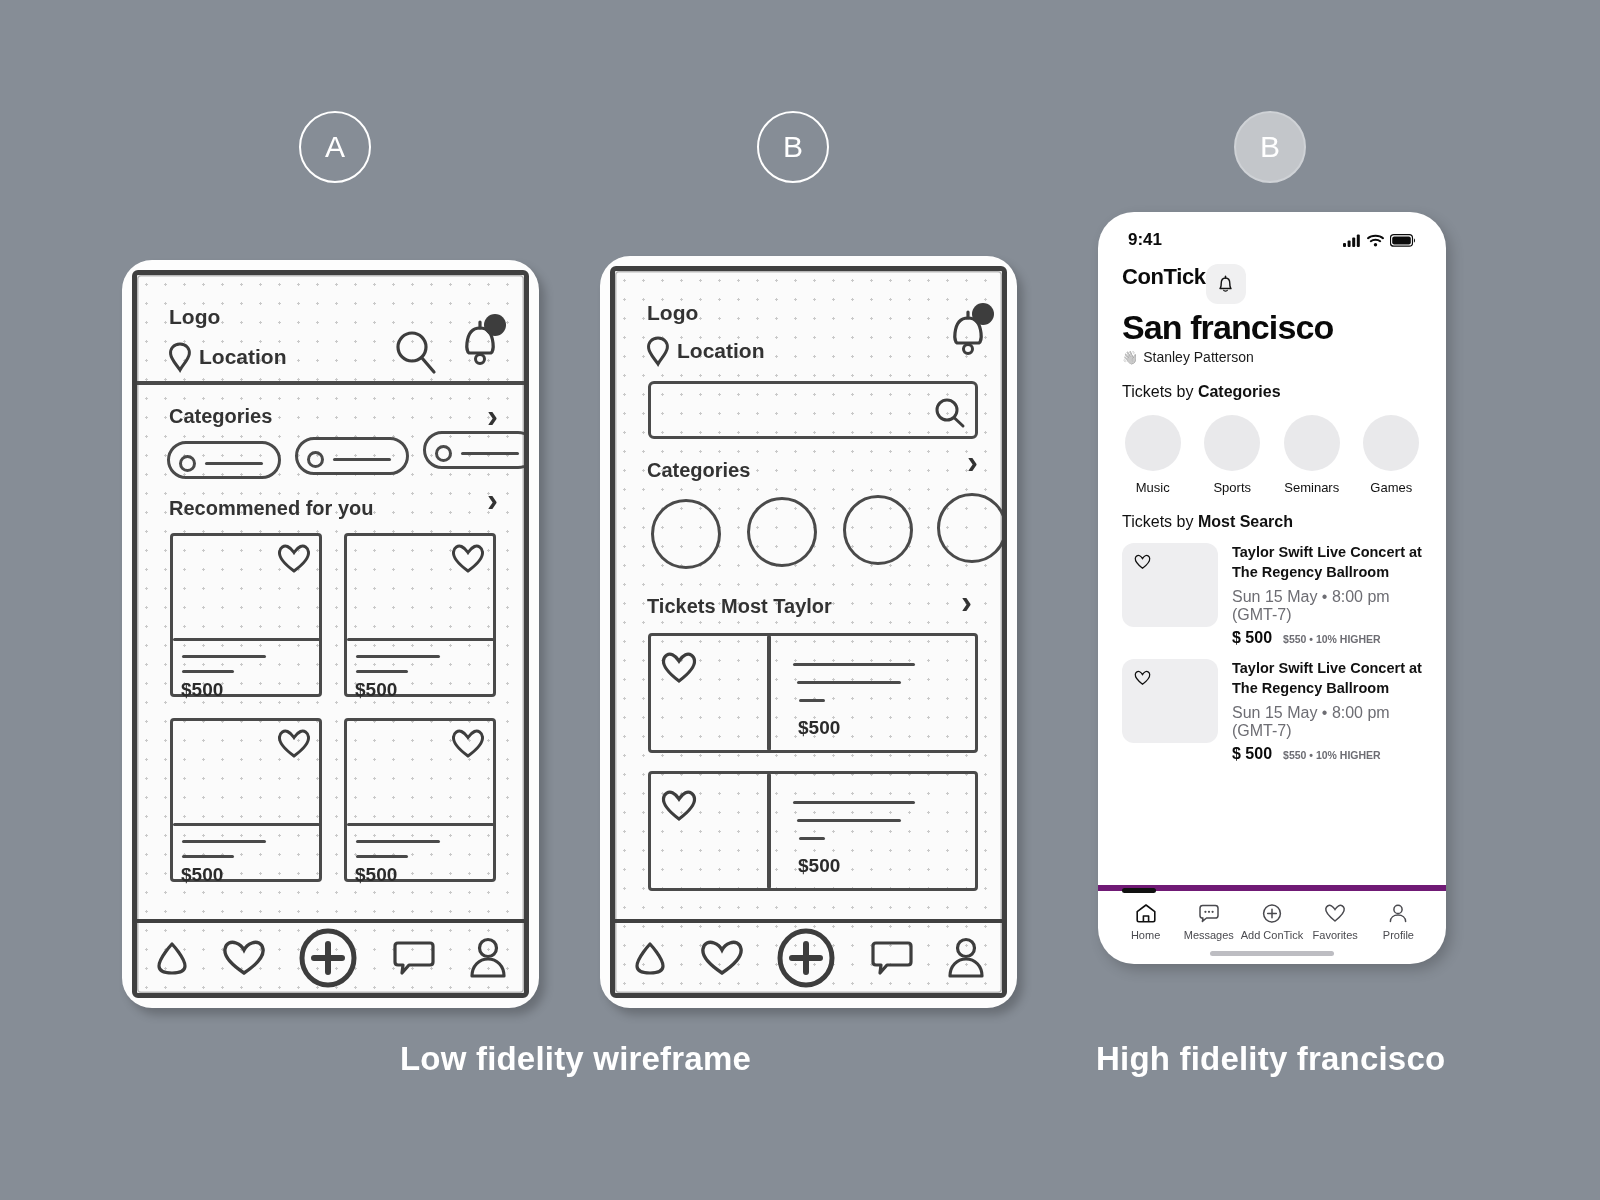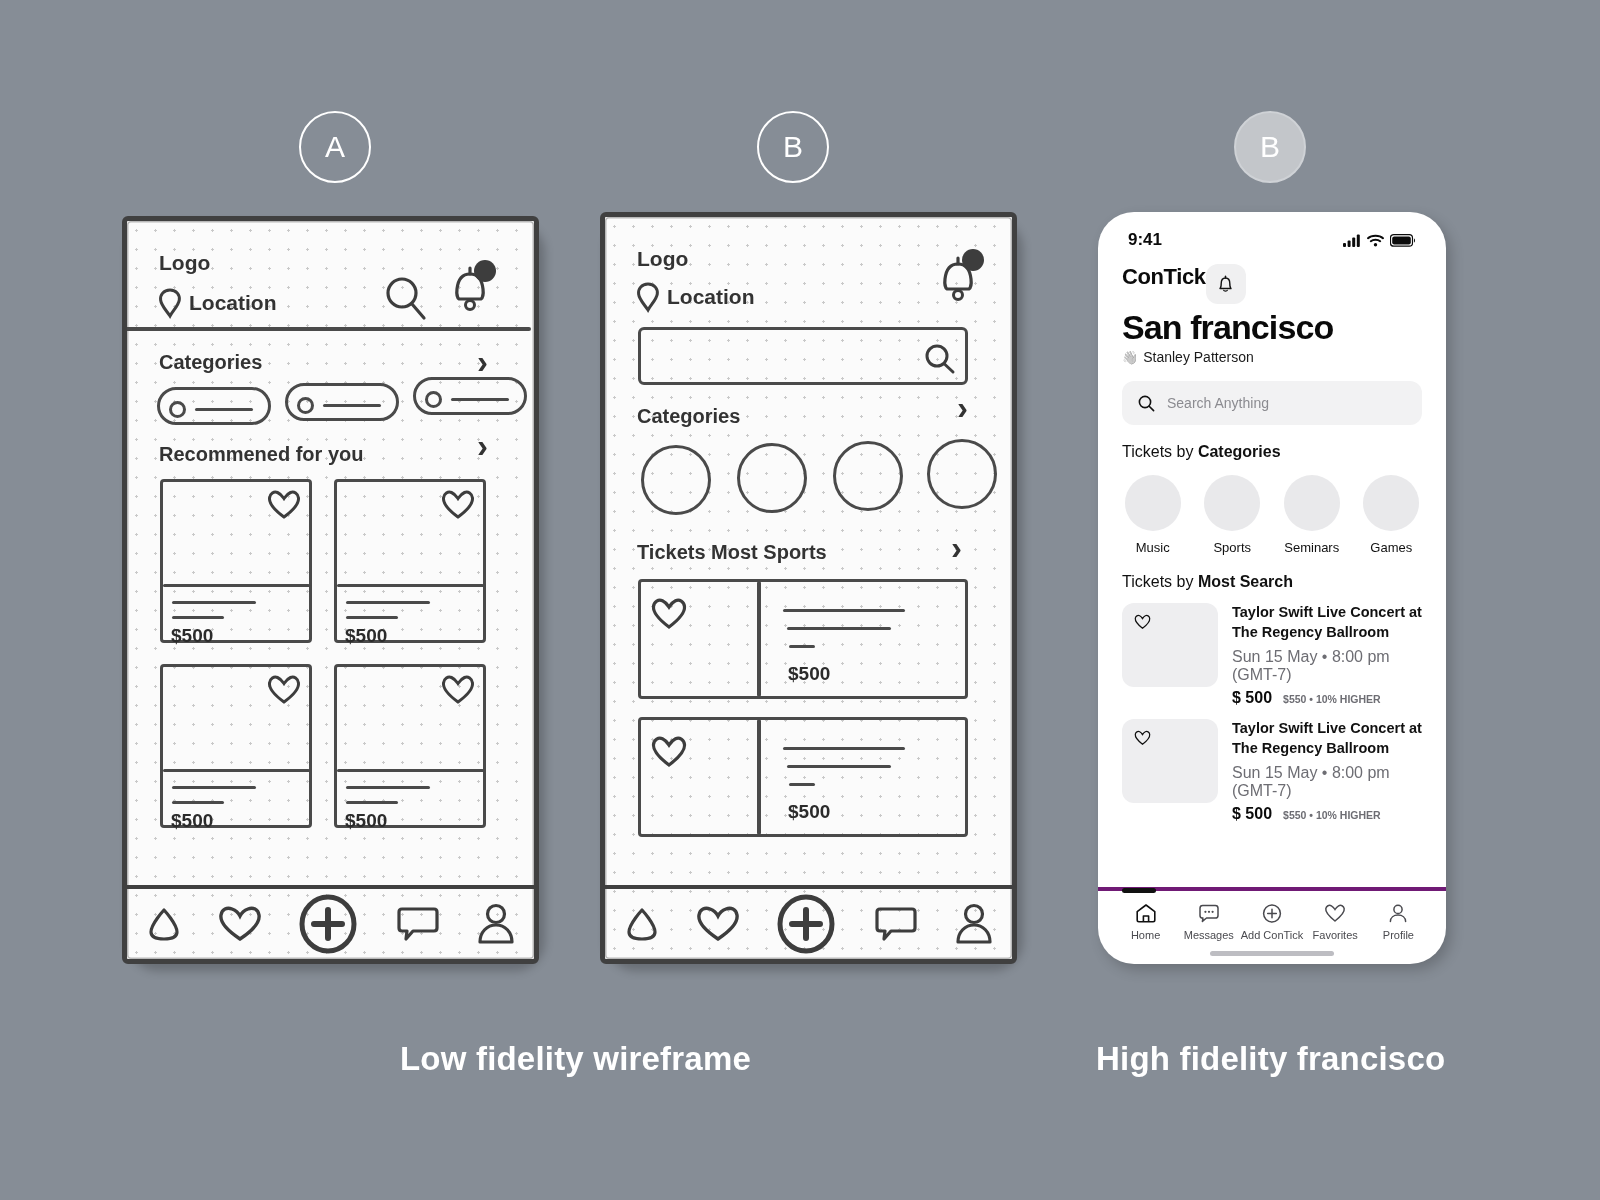--- a/index.html
+++ b/index.html
@@ -26,20 +26,22 @@
     position: absolute; color: #ffffff; font-size: 33px; font-weight: bold;
     letter-spacing: .2px; white-space: nowrap;
   }
 
   
   .wf-phone {
     position: absolute;
     background: #fdfdfd;
     border-radius: 30px;
     box-shadow: 6px 7px 10px rgba(0,0,0,.22);
+    padding: 10px;
+    margin-top: 44px;
   }
   .wf-inner {
     position: relative; width: 100%; height: 100%;
     border: 5px solid #404040;
     border-radius: 6px;
     background-color: #fbfbfb;
     background-image: radial-gradient(#c9c9c9 1.1px, transparent 1.2px);
     background-size: 19px 19px;
     overflow: hidden;
   }
@@ -128,21 +130,21 @@
   .ticket-thumb .hrt { position: absolute; top: 11px; left: 12px; }
   .ticket-body { flex: 1; min-width: 0; }
   .t-title { font-size: 14.5px; font-weight: bold; color: #111; line-height: 1.35; }
   .t-meta { font-size: 16px; color: #6d6d73; margin-top: 6px; }
   .t-price-row { display: flex; align-items: baseline; gap: 11px; margin-top: 5px; }
   .t-price { font-size: 16px; font-weight: bold; color: #0b0b0b; }
   .t-compare { font-size: 10.5px; color: #6d6d73; font-weight: bold; }
 
   .hf-nav {
     margin-top: auto; position: relative;
-    border-top: 4px solid #701a75;
+    border-top: 6px solid #701a75;
     padding: 12px 16px 6px 16px;
     display: flex; justify-content: flex-end;
   }
   .hf-nav::before {
     content: ""; position: absolute; top: -3px; left: 24px;
     width: 34px; height: 5px; border-radius: 3px; background: #111;
   }
   .nav-item { flex: 1; display: flex; flex-direction: column; align-items: center; gap: 5px; }
   .nav-label { font-size: 11px; color: #4a4a4f; }
   .home-ind {
@@ -300,21 +302,21 @@
       </svg>
 
       <div class="sk-label" style="left:32px; top:188px; font-size:20px;">Categories</div>
       <div class="sk-chev" style="left:352px; top:172px; font-size:33px;">›</div>
 
       <div class="sk-circle" style="left:36px; top:228px; width:70px; height:70px;"></div>
       <div class="sk-circle" style="left:132px; top:226px; width:70px; height:70px;"></div>
       <div class="sk-circle" style="left:228px; top:224px; width:70px; height:70px;"></div>
       <div class="sk-circle" style="left:322px; top:222px; width:70px; height:70px;"></div>
 
-      <div class="sk-label" style="left:32px; top:324px; font-size:20px;">Tickets Most Sports</div>
+      <div class="sk-label" style="left:32px; top:324px; font-size:20px;">Tickets Most Taylor</div>
       <div class="sk-chev" style="left:346px; top:312px; font-size:33px;">›</div>
 
       <div>
         <div class="sk-box" style="left:33px; top:362px; width:330px; height:120px;"></div>
         <div class="sk-line" style="left:152px; top:364px; width:3.5px; height:116px;"></div>
         <svg style="position:absolute; left:46px; top:380px;" width="36" height="33" viewBox="0 0 36 33">
           <path d="M18 30 C6 21 2 15 2.5 9.5 C3 4.5 7.5 2 11.5 3.8 C14.5 5.2 17 8.5 18 10 C19 8.5 21.5 5.2 24.5 3.8 C28.5 2 33 4.5 33.5 9.5 C34 15 30 21 18 30 Z" fill="none" stroke="#3d3d3d" stroke-width="3.2"></path>
         </svg>
         <div class="sk-line" style="left:178px; top:392px; width:122px; height:3.2px;"></div>
         <div class="sk-line" style="left:182px; top:410px; width:104px; height:3.2px;"></div>
@@ -393,27 +395,20 @@
         </svg>
       </div>
     </div>
 
     <div class="city">San francisco</div>
     <div class="greeting">
       <span style="filter:grayscale(1); font-size:13px;">👋</span>
       <span>Stanley Patterson</span>
     </div>
 
-    <div class="searchbar">
-      <svg width="17" height="17" viewBox="0 0 17 17">
-        <circle cx="7" cy="7" r="5.6" fill="none" stroke="#111" stroke-width="1.6"></circle>
-        <path d="M11.2 11.2 L15.6 15.6" stroke="#111" stroke-width="1.6" stroke-linecap="round"></path>
-      </svg>
-      <span class="search-ph">Search Anything</span>
-    </div>
 
     <div class="sec-title">
       <span>Tickets by </span><b>Categories</b>
     </div>
 
     <div class="cat-row">
       <div class="cat-item">
         <div class="cat-circle"></div>
         <div class="cat-label">Music</div>
       </div>

